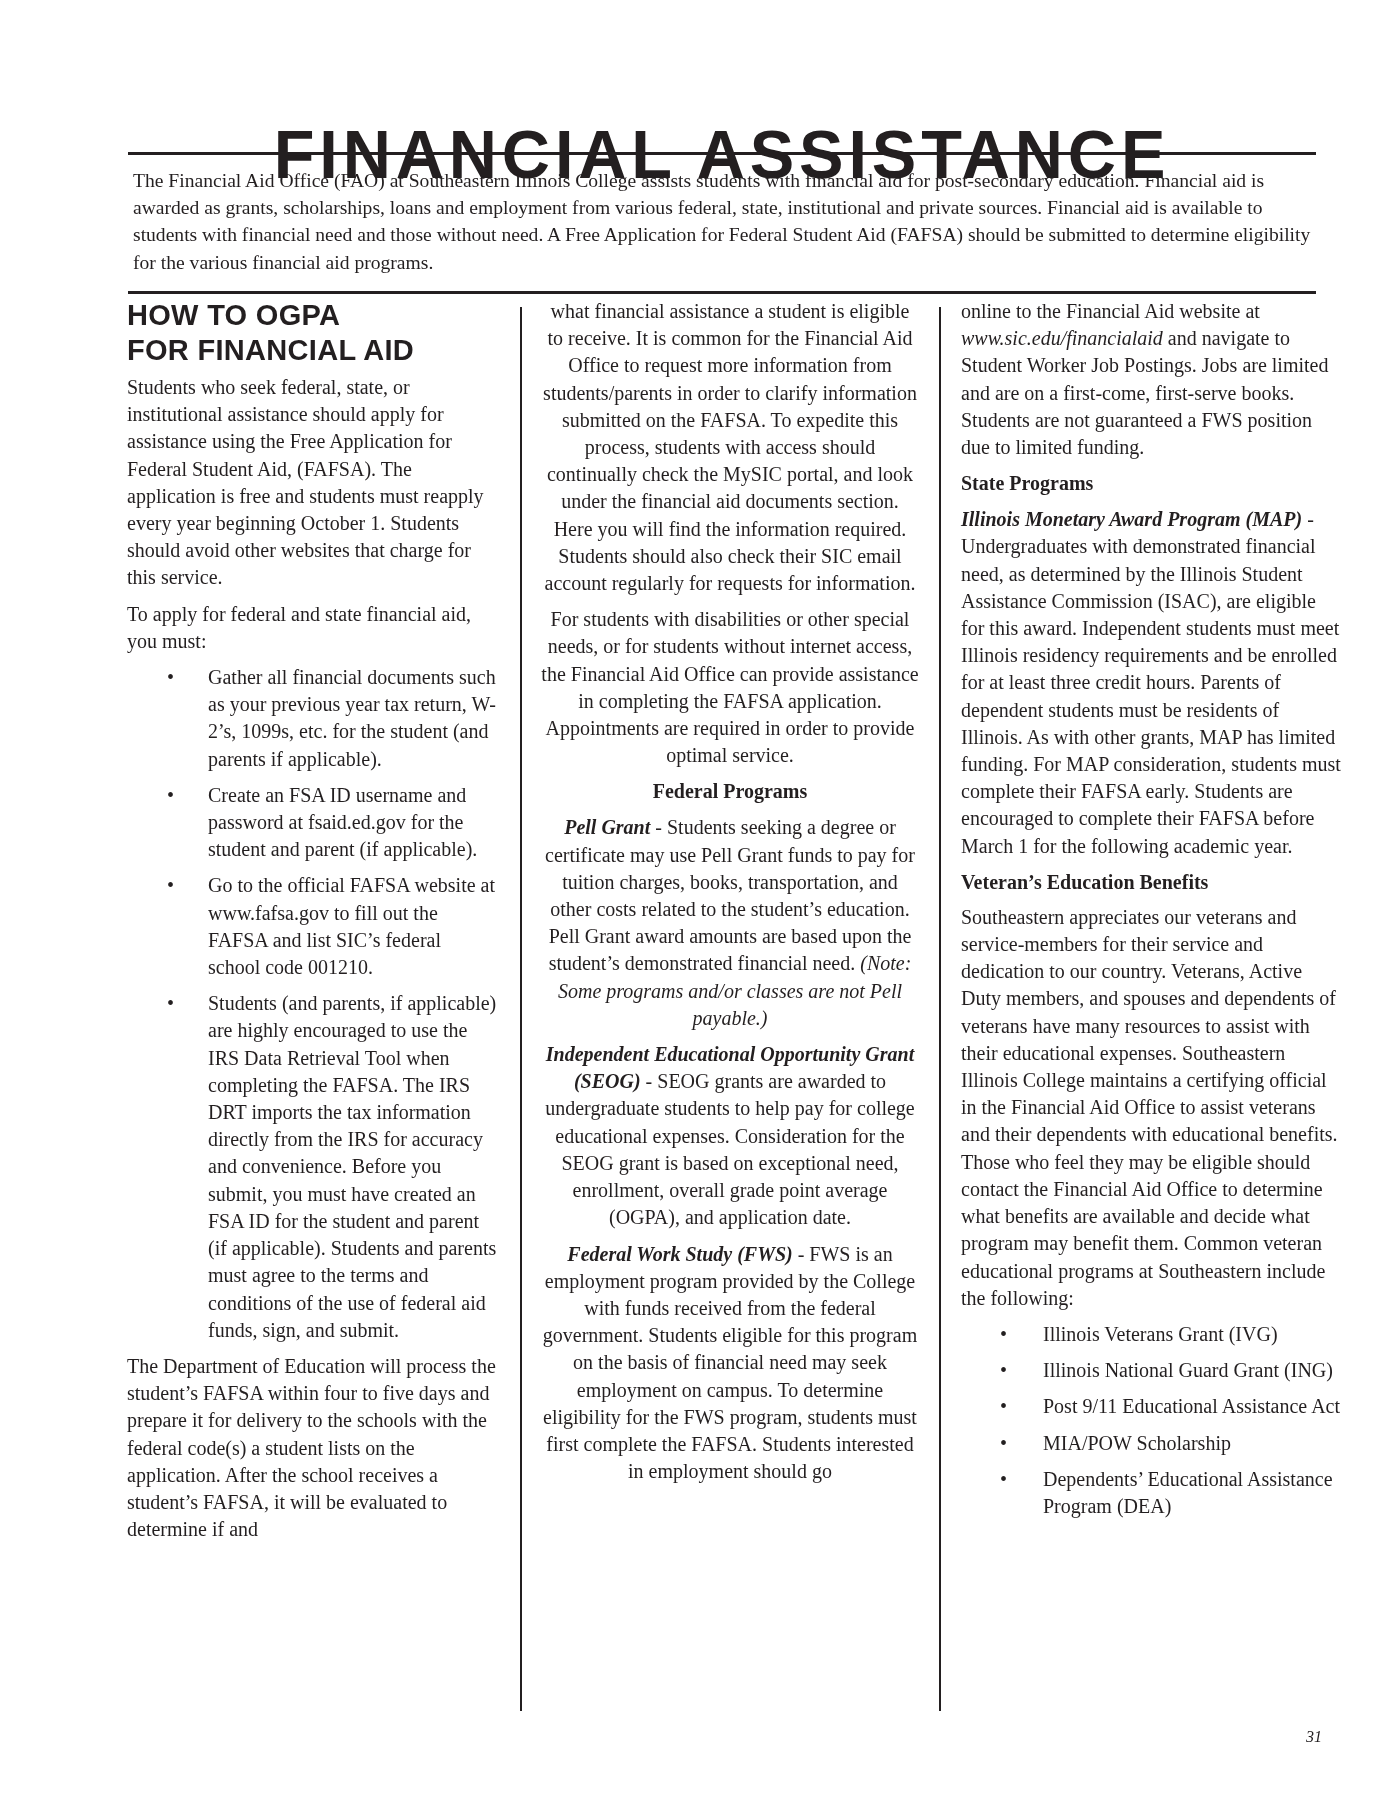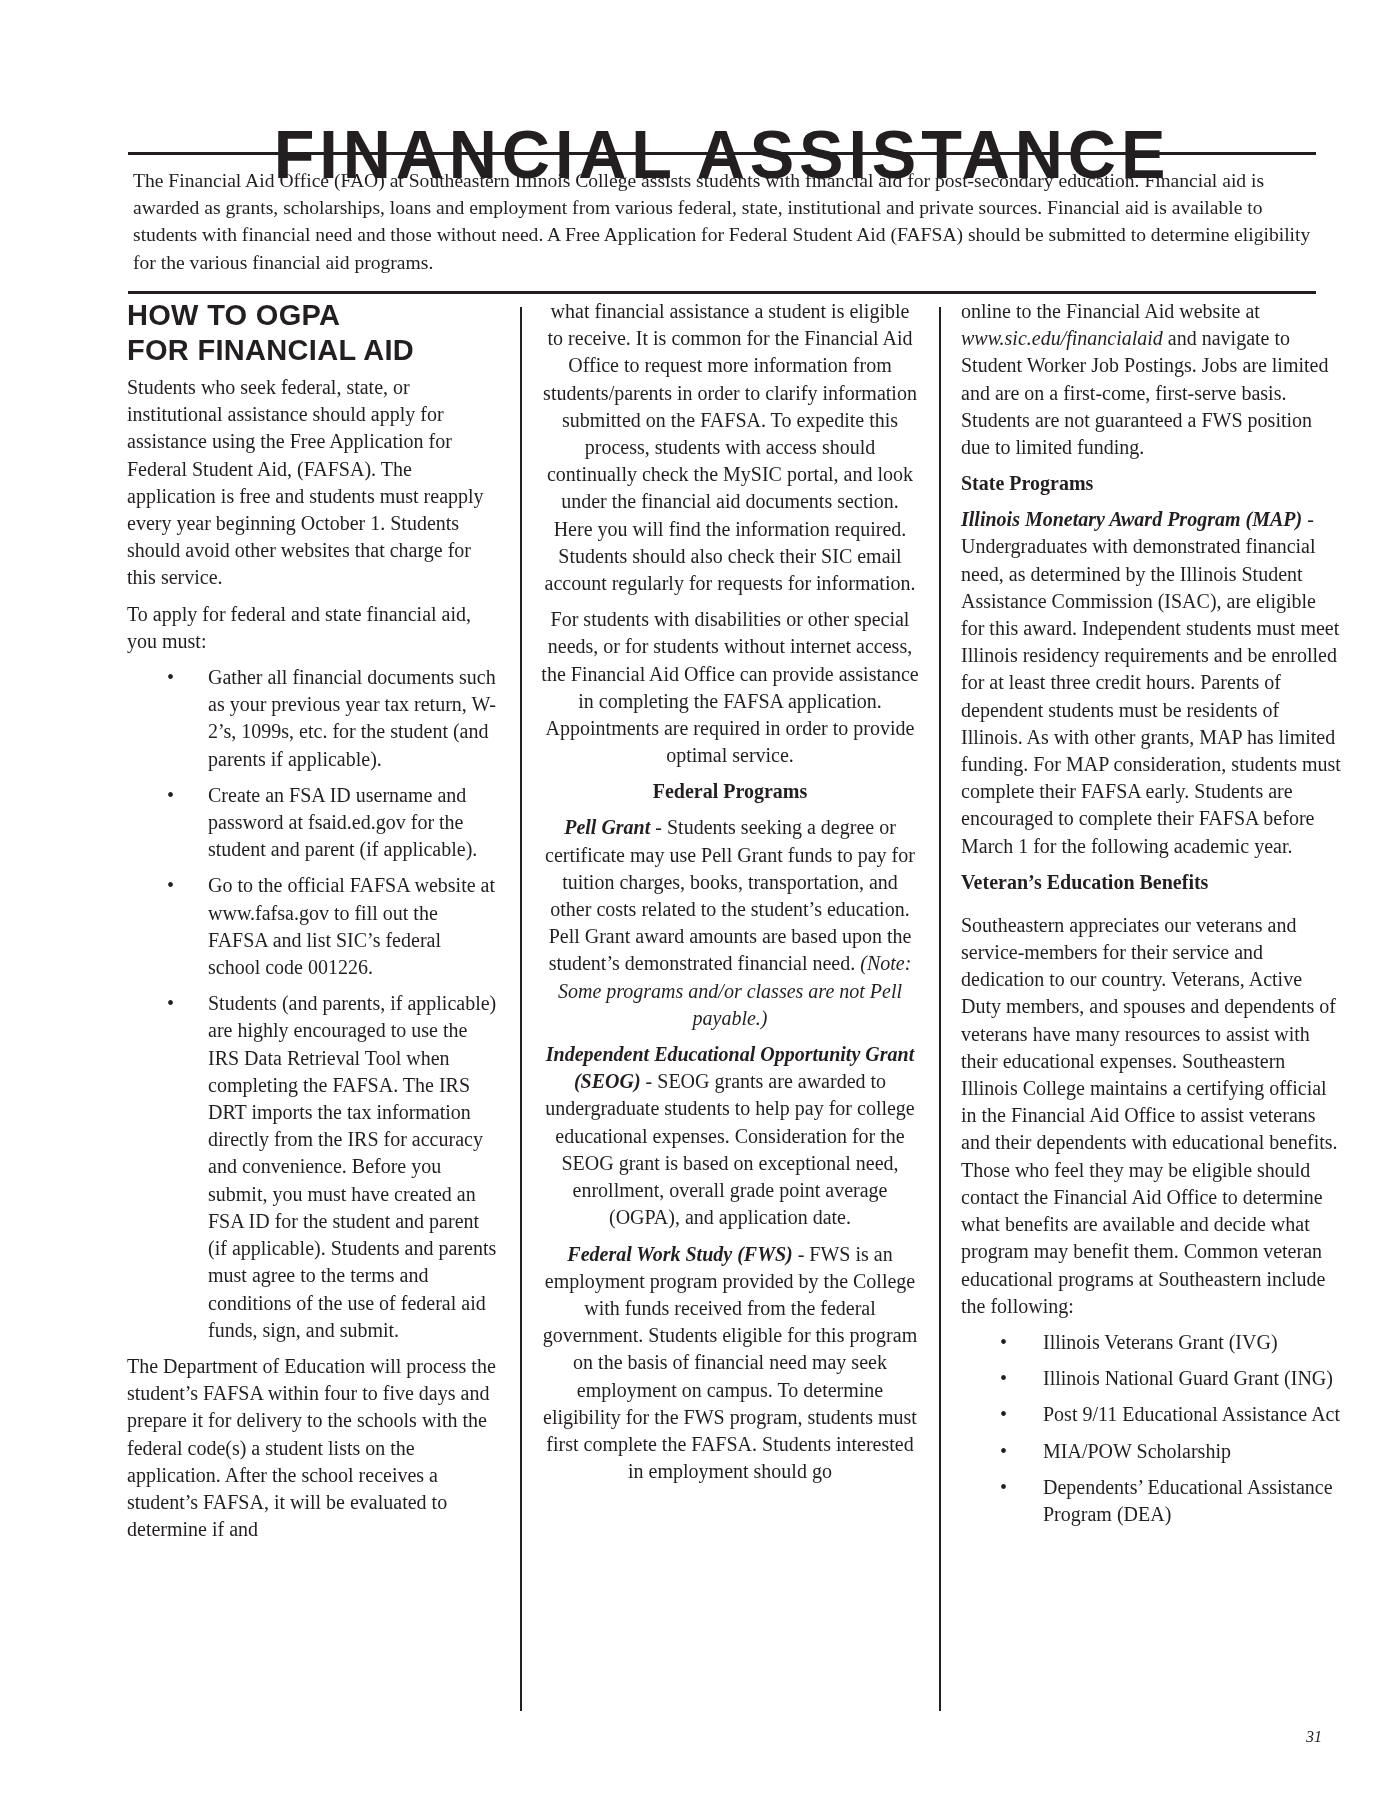--- a/index.html
+++ b/index.html
@@ -68,21 +68,21 @@
 <div class="col col1">
   <h2 class="section">
     <span>HOW TO OGPA</span><br>
     <span>FOR FINANCIAL AID</span>
   </h2>
   <p>Students who seek federal, state, or institutional assistance should apply for assistance using the Free Application for Federal Student Aid, (FAFSA). The application is free and students must reapply every year beginning October 1. Students should avoid other websites that charge for this service.</p>
   <p>To apply for federal and state financial aid, you must:</p>
   <ul class="bul">
     <li><span class="dot">•</span><span>Gather all financial documents such as your previous year tax return, W-2’s, 1099s, etc. for the student (and parents if applicable).</span></li>
     <li><span class="dot">•</span><span>Create an FSA ID username and password at fsaid.ed.gov for the student and parent (if applicable).</span></li>
-    <li><span class="dot">•</span><span>Go to the official FAFSA website at www.fafsa.gov to fill out the FAFSA and list SIC’s federal school code 001226.</span></li>
+    <li><span class="dot">•</span><span>Go to the official FAFSA website at www.fafsa.gov to fill out the FAFSA and list SIC’s federal school code 001210.</span></li>
     <li><span class="dot">•</span><span>Students (and parents, if applicable) are highly encouraged to use the IRS Data Retrieval Tool when completing the FAFSA. The IRS DRT imports the tax information directly from the IRS for accuracy and convenience. Before you submit, you must have created an FSA ID for the student and parent (if applicable). Students and parents must agree to the terms and conditions of the use of federal aid funds, sign, and submit.</span></li>
   </ul>
   <p id="proc1">The Department of Education will process the student’s FAFSA within four to five days and prepare it for delivery to the schools with the federal code(s) a student lists on the application. After the school receives a student’s FAFSA, it will be evaluated to determine if and</p>
 </div>
 
 <div class="col col2">
   <p id="proc2">what financial assistance a student is eligible to receive. It is common for the Financial Aid Office to request more information from students/parents in order to clarify information submitted on the FAFSA. To expedite this process, students with access should continually check the MySIC portal, and look under the financial aid documents section. Here you will find the information required. Students should also check their SIC email account regularly for requests for information.</p>
   <p>For students with disabilities or other special needs, or for students without internet access, the Financial Aid Office can provide assistance in completing the FAFSA application. Appointments are required in order to provide optimal service.</p>
   <h3 class="sub">Federal Programs</h3>
   <p>
@@ -91,27 +91,27 @@
   <p>
     <span class="bi">Independent Educational Opportunity Grant (SEOG)</span><span> - SEOG grants are awarded to undergraduate students to help pay for college educational expenses. Consideration for the SEOG grant is based on exceptional need, enrollment, overall grade point average (OGPA), and application date.</span>
   </p>
   <p>
     <span class="bi">Federal Work Study (FWS)</span><span id="fws1"> - FWS is an employment program provided by the College with funds received from the federal government. Students eligible for this program on the basis of financial need may seek employment on campus. To determine eligibility for the FWS program, students must first complete the FAFSA. Students interested in employment should go</span>
   </p>
 </div>
 
 <div class="col col3">
   <p>
-    <span id="fws2">online to the Financial Aid website at </span><span class="it">www.sic.edu/financialaid</span><span> and navigate to Student Worker Job Postings. Jobs are limited and are on a first-come, first-serve basis. Students are not guaranteed a FWS position due to limited funding.</span>
+    <span id="fws2">online to the Financial Aid website at </span><span class="it">www.sic.edu/financialaid</span><span> and navigate to Student Worker Job Postings. Jobs are limited and are on a first-come, first-serve books. Students are not guaranteed a FWS position due to limited funding.</span>
   </p>
   <h3 class="sub">State Programs</h3>
   <p>
     <span class="bi">Illinois Monetary Award Program (MAP)</span><span> - Undergraduates with demonstrated financial need, as determined by the Illinois Student Assistance Commission (ISAC), are eligible for this award. Independent students must meet Illinois residency requirements and be enrolled for at least three credit hours. Parents of dependent students must be residents of Illinois. As with other grants, MAP has limited funding. For MAP consideration, students must complete their FAFSA early. Students are encouraged to complete their FAFSA before March 1 for the following academic year.</span>
   </p>
-  <h3 class="sub" style="margin-bottom:16px">Veteran’s Education Benefits</h3>
+  <h3 class="sub" style="margin-bottom:8px">Veteran’s Education Benefits</h3>
   <p>Southeastern appreciates our veterans and service-members for their service and dedication to our country. Veterans, Active Duty members, and spouses and dependents of veterans have many resources to assist with their educational expenses. Southeastern Illinois College maintains a certifying official in the Financial Aid Office to assist veterans and their dependents with educational benefits. Those who feel they may be eligible should contact the Financial Aid Office to determine what benefits are available and decide what program may benefit them. Common veteran educational programs at Southeastern include the following:</p>
   <ul class="bul">
     <li><span class="dot">•</span><span>Illinois Veterans Grant (IVG)</span></li>
     <li><span class="dot">•</span><span>Illinois National Guard Grant (ING)</span></li>
     <li><span class="dot">•</span><span>Post 9/11 Educational Assistance Act</span></li>
     <li><span class="dot">•</span><span>MIA/POW Scholarship</span></li>
     <li><span class="dot">•</span><span>Dependents’ Educational Assistance Program (DEA)</span></li>
   </ul>
 </div>
 

